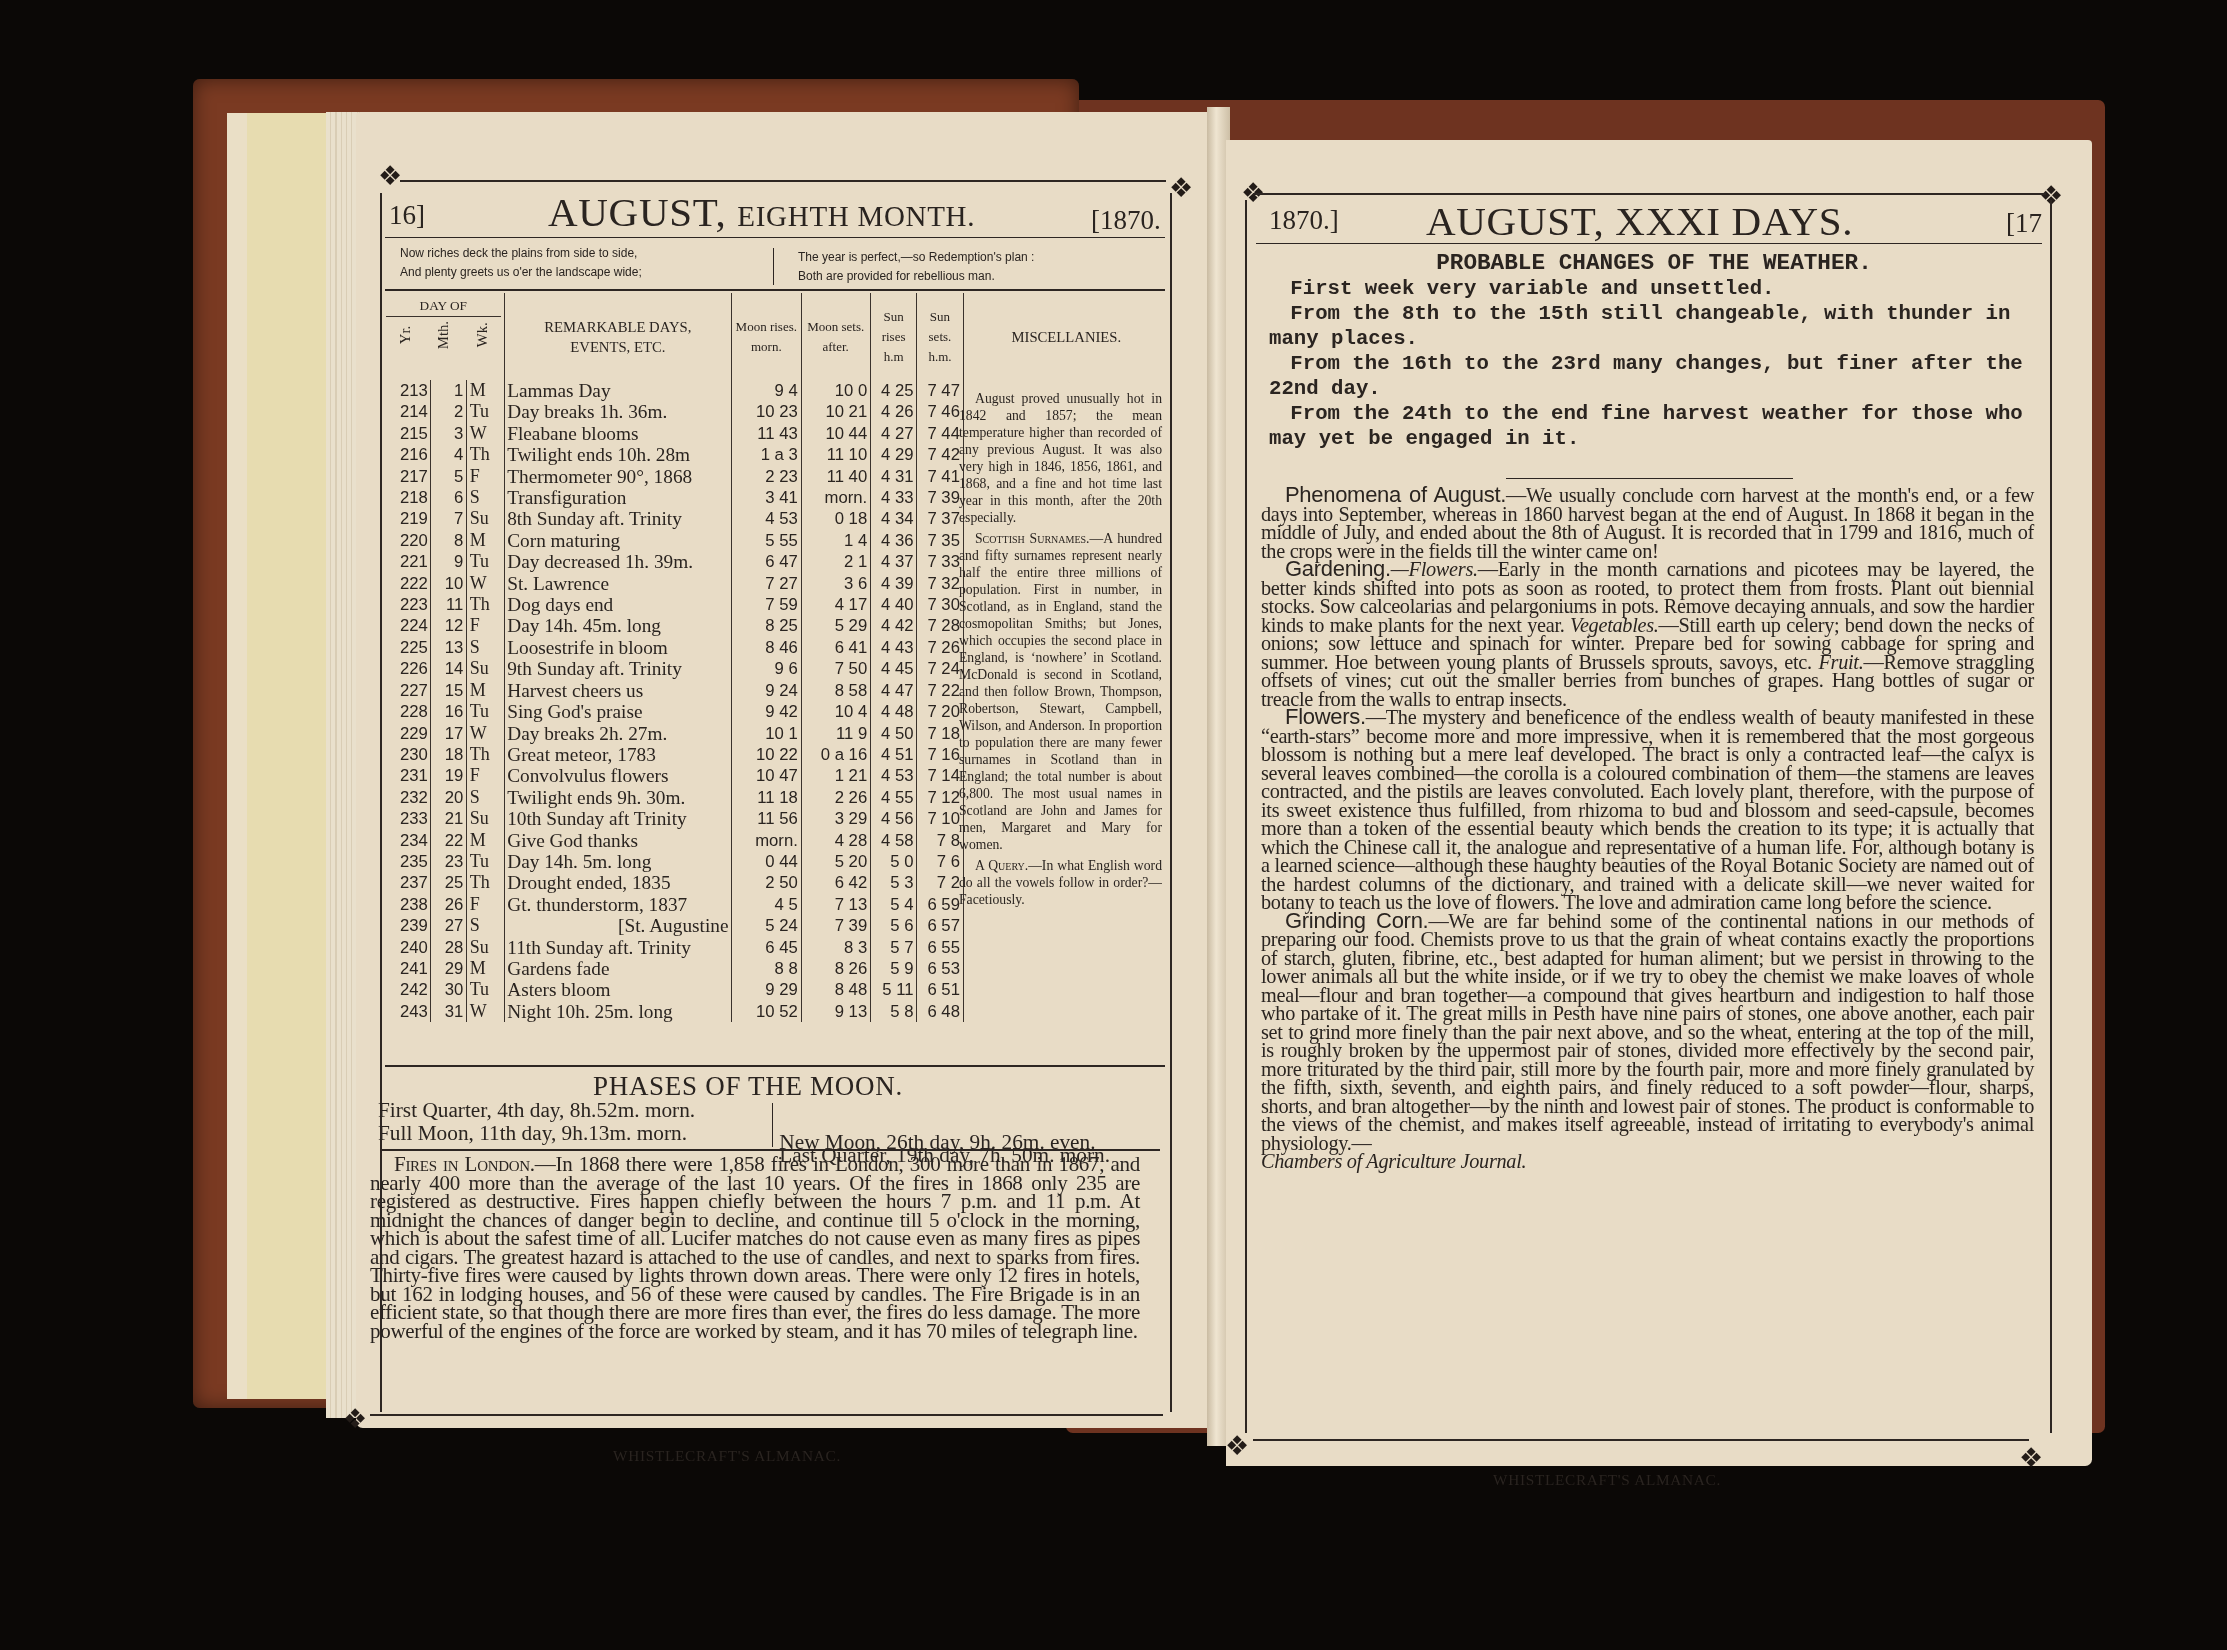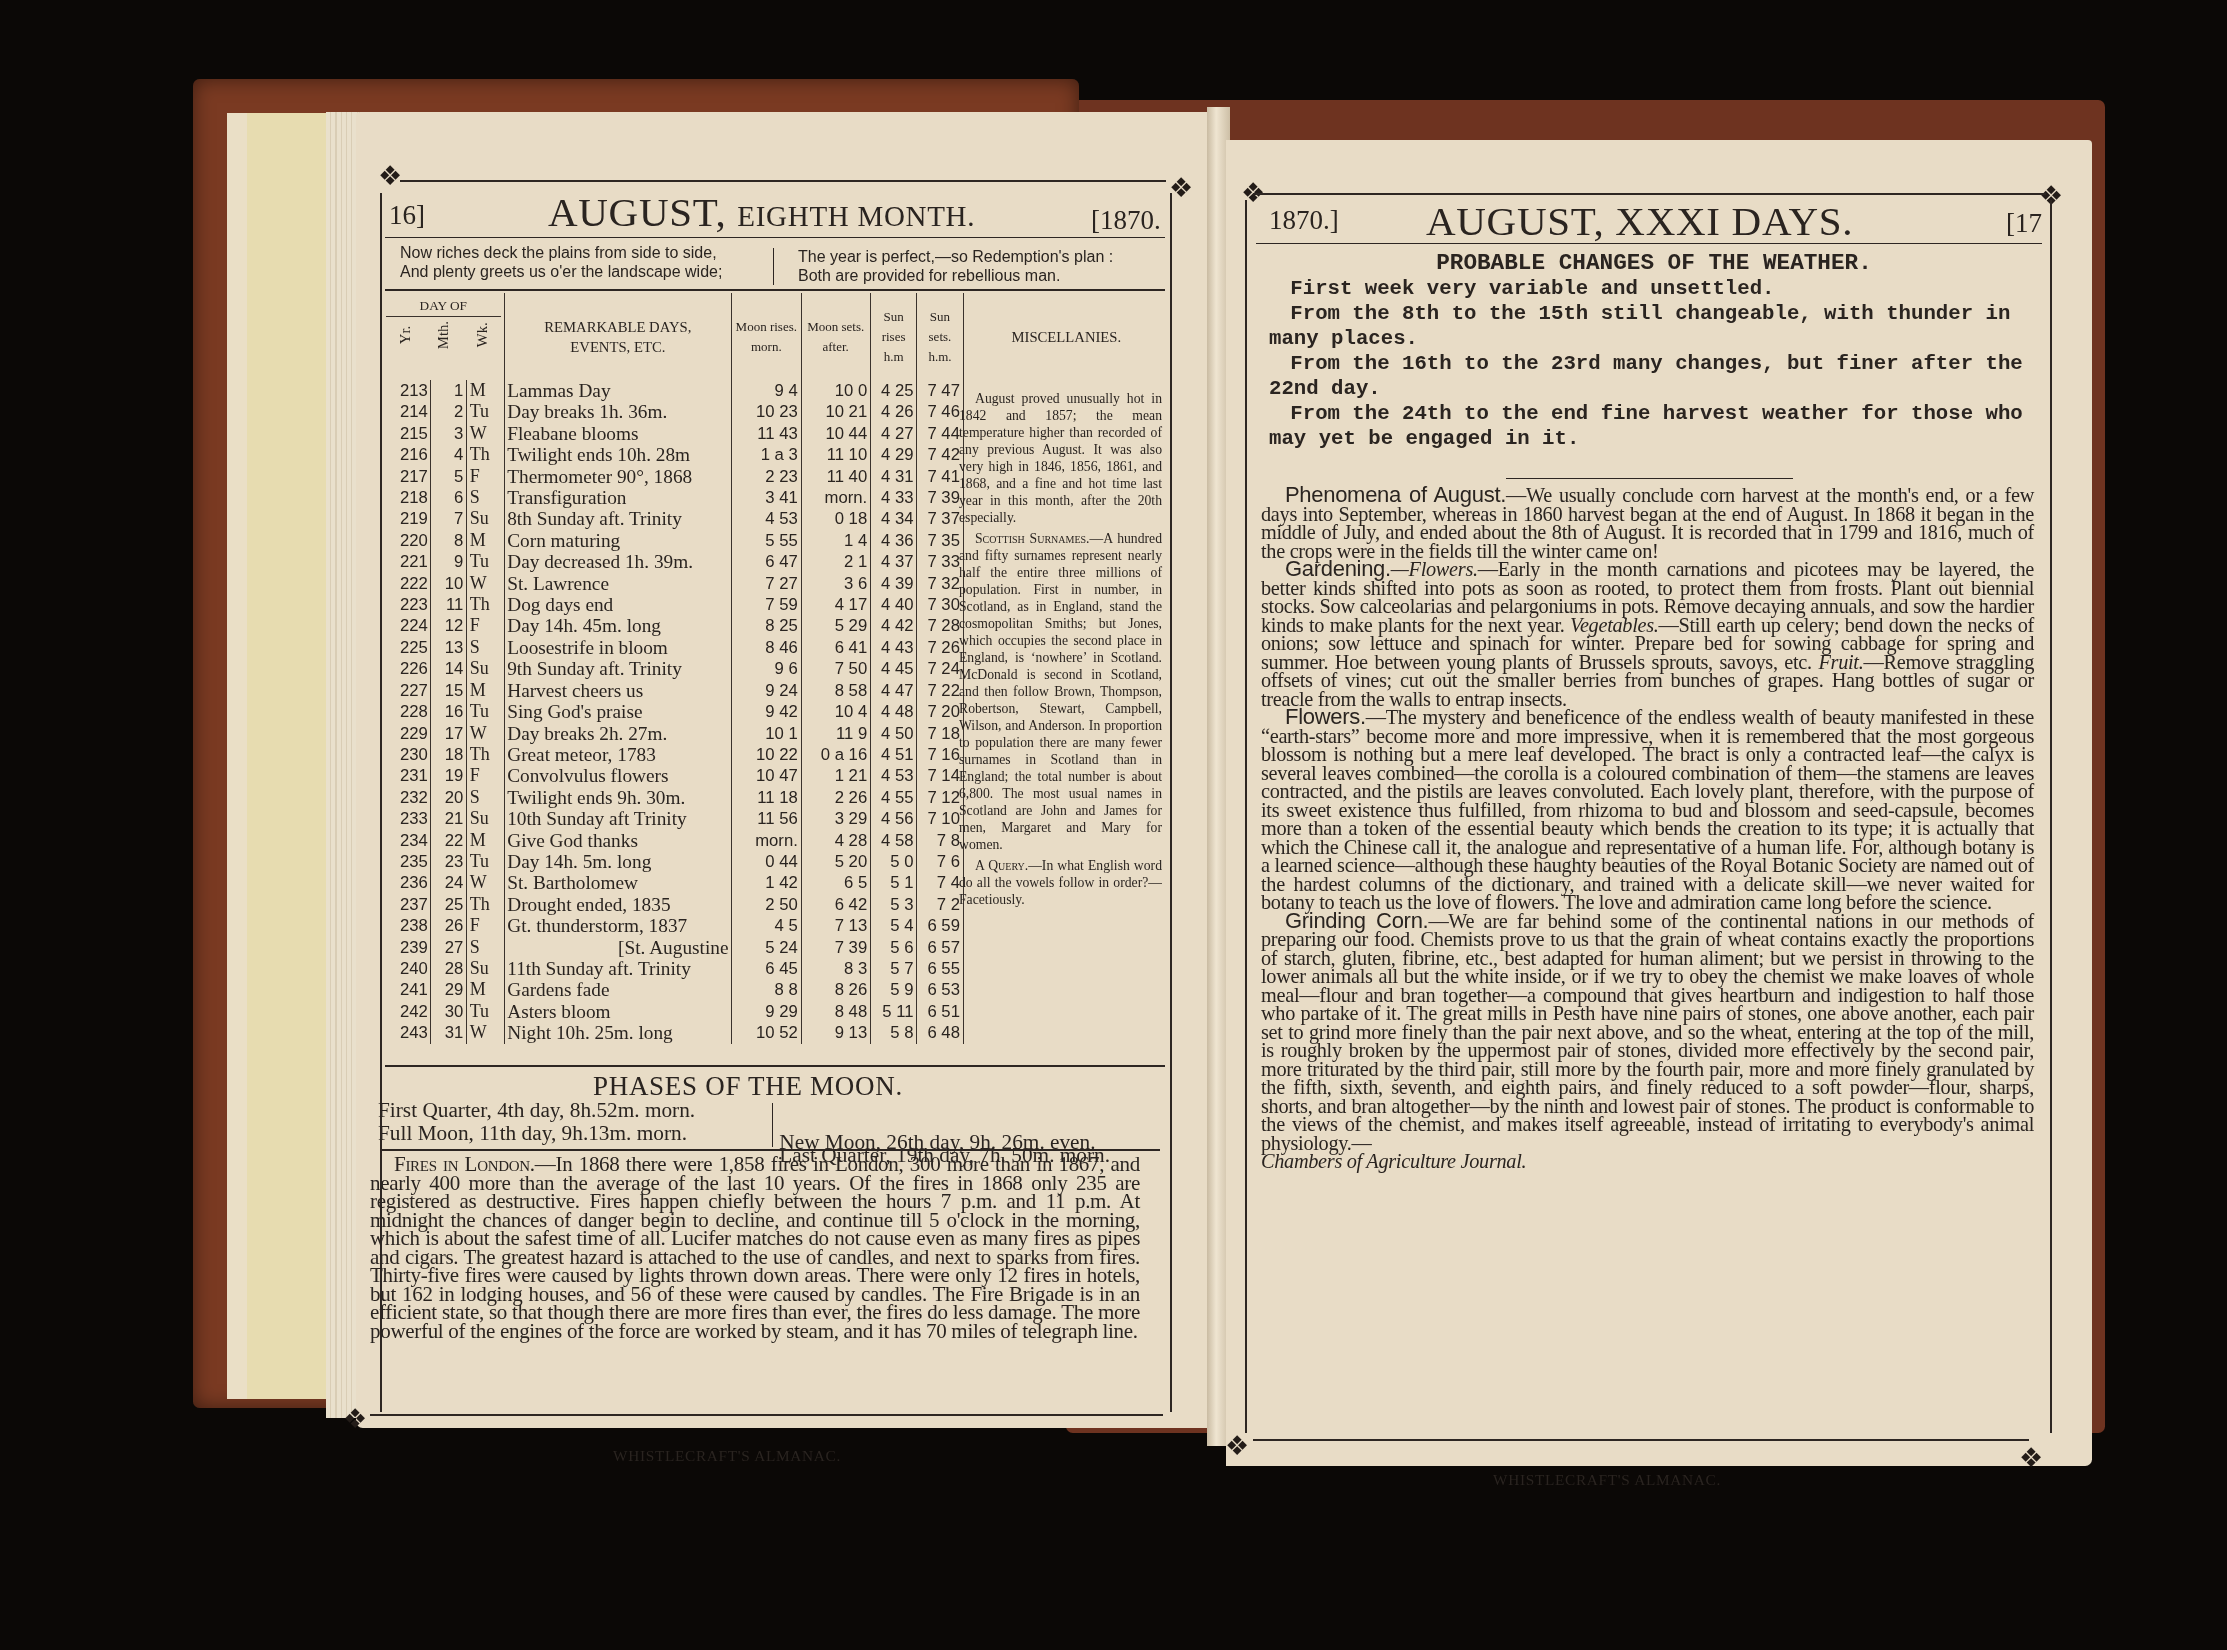--- a/index.html
+++ b/index.html
@@ -14,21 +14,21 @@
   .page.left { left:356px; top:112px; width:853px; height:1316px; border-radius:4px 0 0 6.7px; }
   .page.right { left:1226px; top:140px; width:866px; height:1326px; border-radius:0 4px 6.7px 0; }
   .gutter { position:absolute; left:1207px; top:107px; width:23px; height:1339px; background:linear-gradient(90deg,#c9bba2,#efe5d1 40%,#cdbfa6); }
   .frame { position:absolute; border-left:2px solid #2d2622; border-right:2px solid #2d2622; }
   .rule { position:absolute; height:2px; background:#2d2622; }
   .orn { position:absolute; font-size:27px; line-height:27px; color:#231c18; }
   .abs { position:absolute; }
   .hdr-num { font-size:27px; }
   .hdr-title { font-size:41px; letter-spacing:0.7px; }
   .hdr-title small { font-size:29px; }
-  .verse { font-family:"Liberation Sans Narrow","Liberation Sans",sans-serif; font-size:16px; line-height:18.7px; }
+  .verse { font-family:"Liberation Sans Narrow","Liberation Sans",sans-serif; font-size:12px; line-height:18.7px; }
   table.cal { border-collapse:collapse; position:absolute; left:383px; top:293px; width:786px; font-size:18px; }
   table.cal td, table.cal th { border-left:1.3px solid #3a322c; padding:0 2.7px; line-height:21.4px; white-space:nowrap; vertical-align:top; }
   table.cal th { font-weight:normal; text-align:center; font-size:13px; line-height:20px; vertical-align:middle; }
   table.cal td:first-child, table.cal th:first-child { border-left:none; }
   .num { text-align:right; font-family:"Liberation Sans","DejaVu Sans",sans-serif; font-size:16.7px; }
   .ev { font-size:19.3px; }
   .misc { position:absolute; left:959px; top:390px; width:203px; font-size:13.7px; line-height:17px; text-align:justify; }
   .misc p { margin:0; text-indent:16px; }
   .sc { font-variant:small-caps;margin-top:38px; }
   .phases-title { font-size:27px; letter-spacing:0.7px; }
@@ -347,31 +347,20 @@
         <td class="num">23</td>
         <td>Tu</td>
         <td class="ev">Day 14h. 5m. long</td>
         <td class="num">0 44</td>
         <td class="num">5 20</td>
         <td class="num">5  0</td>
         <td class="num">7  6</td>
         <td></td>
       </tr>
       <tr>
-        <td class="num">236</td>
-        <td class="num">24</td>
-        <td>W</td>
-        <td class="ev">St. Bartholomew</td>
-        <td class="num">1 42</td>
-        <td class="num">6  5</td>
-        <td class="num">5  1</td>
-        <td class="num">7  4</td>
-        <td></td>
-      </tr>
-      <tr>
         <td class="num">237</td>
         <td class="num">25</td>
         <td>Th</td>
         <td class="ev">Drought ended, 1835</td>
         <td class="num">2 50</td>
         <td class="num">6 42</td>
         <td class="num">5  3</td>
         <td class="num">7  2</td>
         <td></td>
       </tr>

